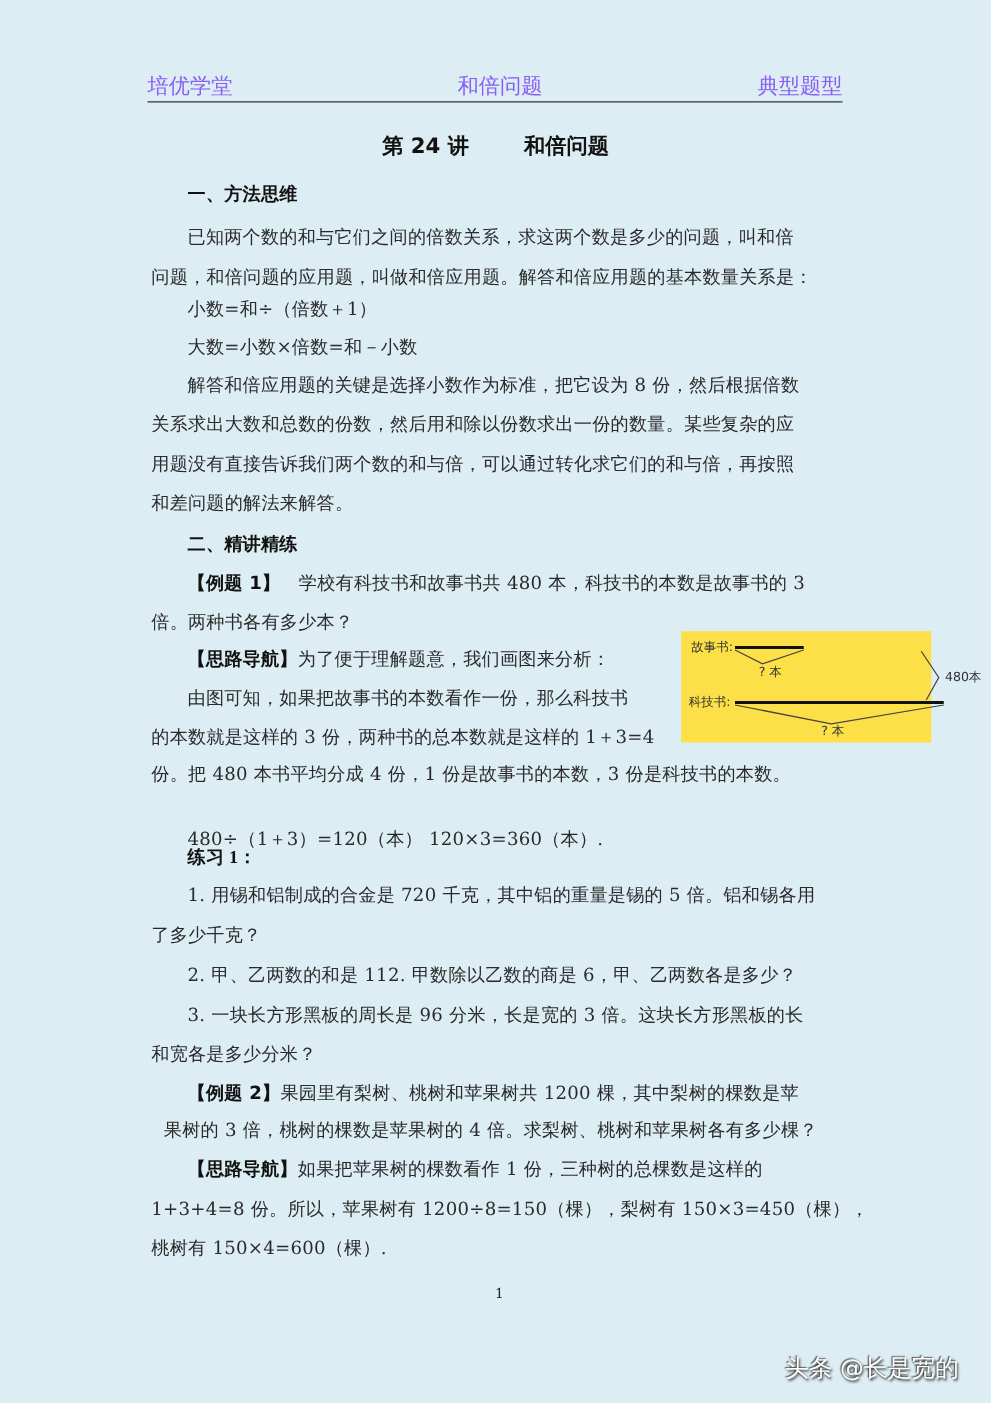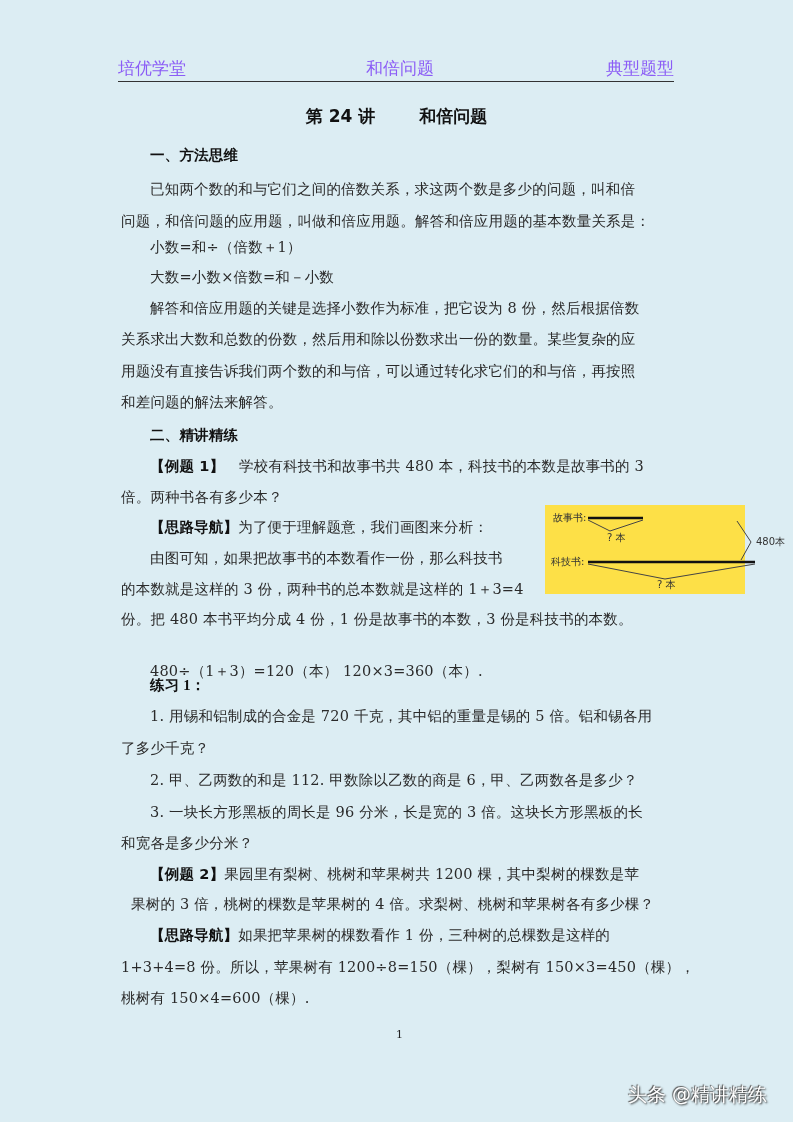--- a/index.html
+++ b/index.html
@@ -110,13 +110,13 @@
   <span class="bold">【例题 2】</span><span>果园里有梨树、桃树和苹果树共 1200 棵，其中梨树的棵数是苹</span>
 </div>
 <div class="line" style="left:116px;top:895px;margin-left:15px;">果树的 3 倍，桃树的棵数是苹果树的 4 倍。求梨树、桃树和苹果树各有多少棵？</div>
 <div class="line" style="left:150px;top:926px;">
   <span class="bold">【思路导航】</span><span>如果把苹果树的棵数看作 1 份，三种树的总棵数是这样的</span>
 </div>
 <div class="line" style="left:121px;top:958px;">1+3+4=8 份。所以，苹果树有 1200÷8=150（棵），梨树有 150×3=450（棵），</div>
 <div class="line" style="left:121px;top:989px;">桃树有 150×4=600（棵）.</div>
 
 <div class="pageno">1</div>
-<div class="watermark">头条 @精讲精练</div>
+<div class="watermark">头条 @长是宽的</div>
 
 </body></html>

